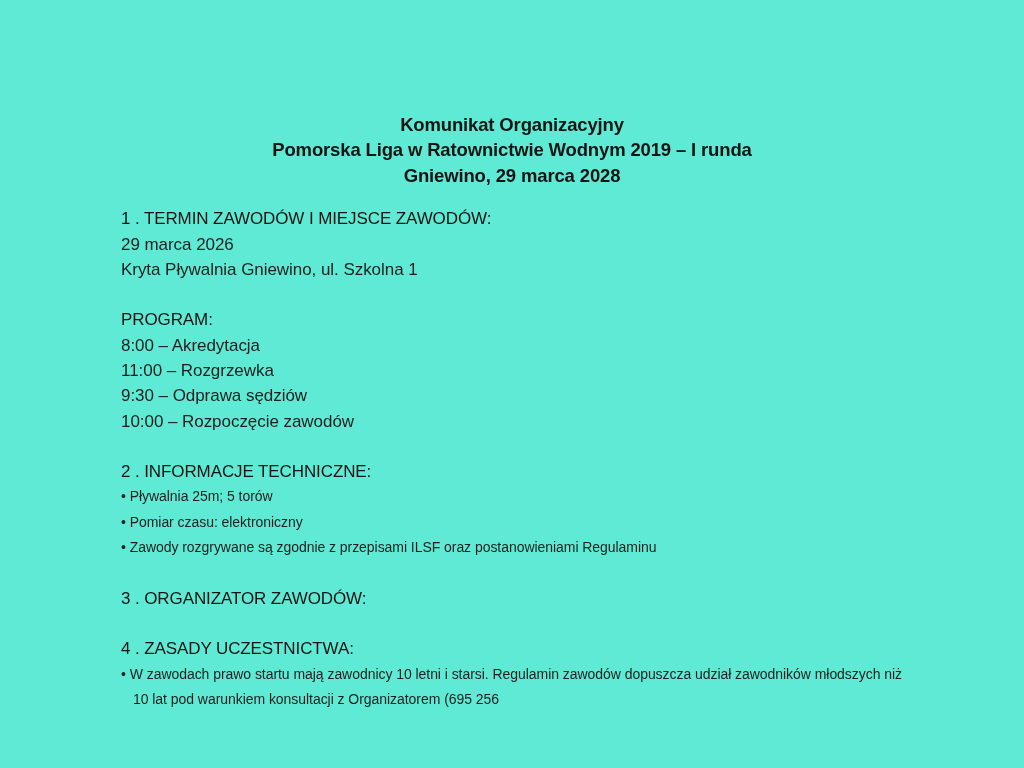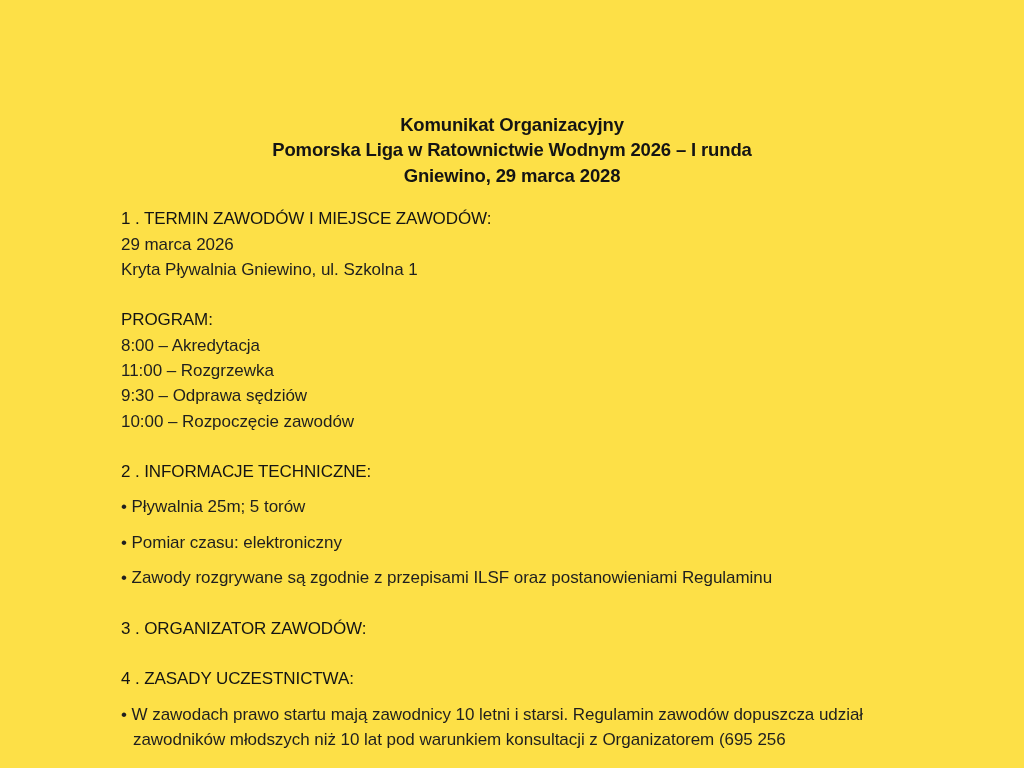--- a/index.html
+++ b/index.html
@@ -13,21 +13,21 @@
     overflow: hidden;
     font-family: "Liberation Sans", sans-serif;
     color: #1a1a1a;
     -webkit-font-smoothing: antialiased;
   }
 
   #page {
     position: relative;
     width: 1024px;
     height: 768px;
-    background: #fde047;
+    background: #5eead4;
     box-sizing: border-box;
     padding: 112px 113px 0 121px;
     overflow: hidden;
   }
 
   
   .doc-title {
     text-align: center;
     font-weight: bold;
     font-size: 18.5px;
@@ -58,44 +58,43 @@
     white-space: nowrap;
   }
   .line {
     font-size: 17px;
     line-height: 25.3px;
     letter-spacing: -0.05px;
     color: #1f1f1f;
     white-space: nowrap;
   }
   .bullet {
-    font-size: 17px;
+    font-size: 14px;
     line-height: 25.3px;
     letter-spacing: -0.05px;
     color: #1f1f1f;
     padding-left: 12px;
     text-indent: -12px;
-    margin-top: 10px;
   }
   .bullet.wrap {
     white-space: normal;
     max-width: 792px;
   }
   .bullet.nowrap {
     white-space: nowrap;
   }
 </style>
 </head>
 <body>
 
 <div id="page">
 
   <div class="doc-title">
     <span class="tline">Komunikat Organizacyjny</span>
-    <span class="tline">Pomorska Liga w Ratownictwie Wodnym 2026 – I runda</span>
+    <span class="tline">Pomorska Liga w Ratownictwie Wodnym 2019 – I runda</span>
     <span class="tline">Gniewino, 29 marca 2028</span>
   </div>
 
   <div class="section">
     <div class="heading">1 . TERMIN ZAWODÓW I MIEJSCE ZAWODÓW:</div>
     <div class="line">29 marca 2026</div>
     <div class="line">Kryta Pływalnia Gniewino, ul. Szkolna 1</div>
   </div>
 
   <div class="spacer"></div>

